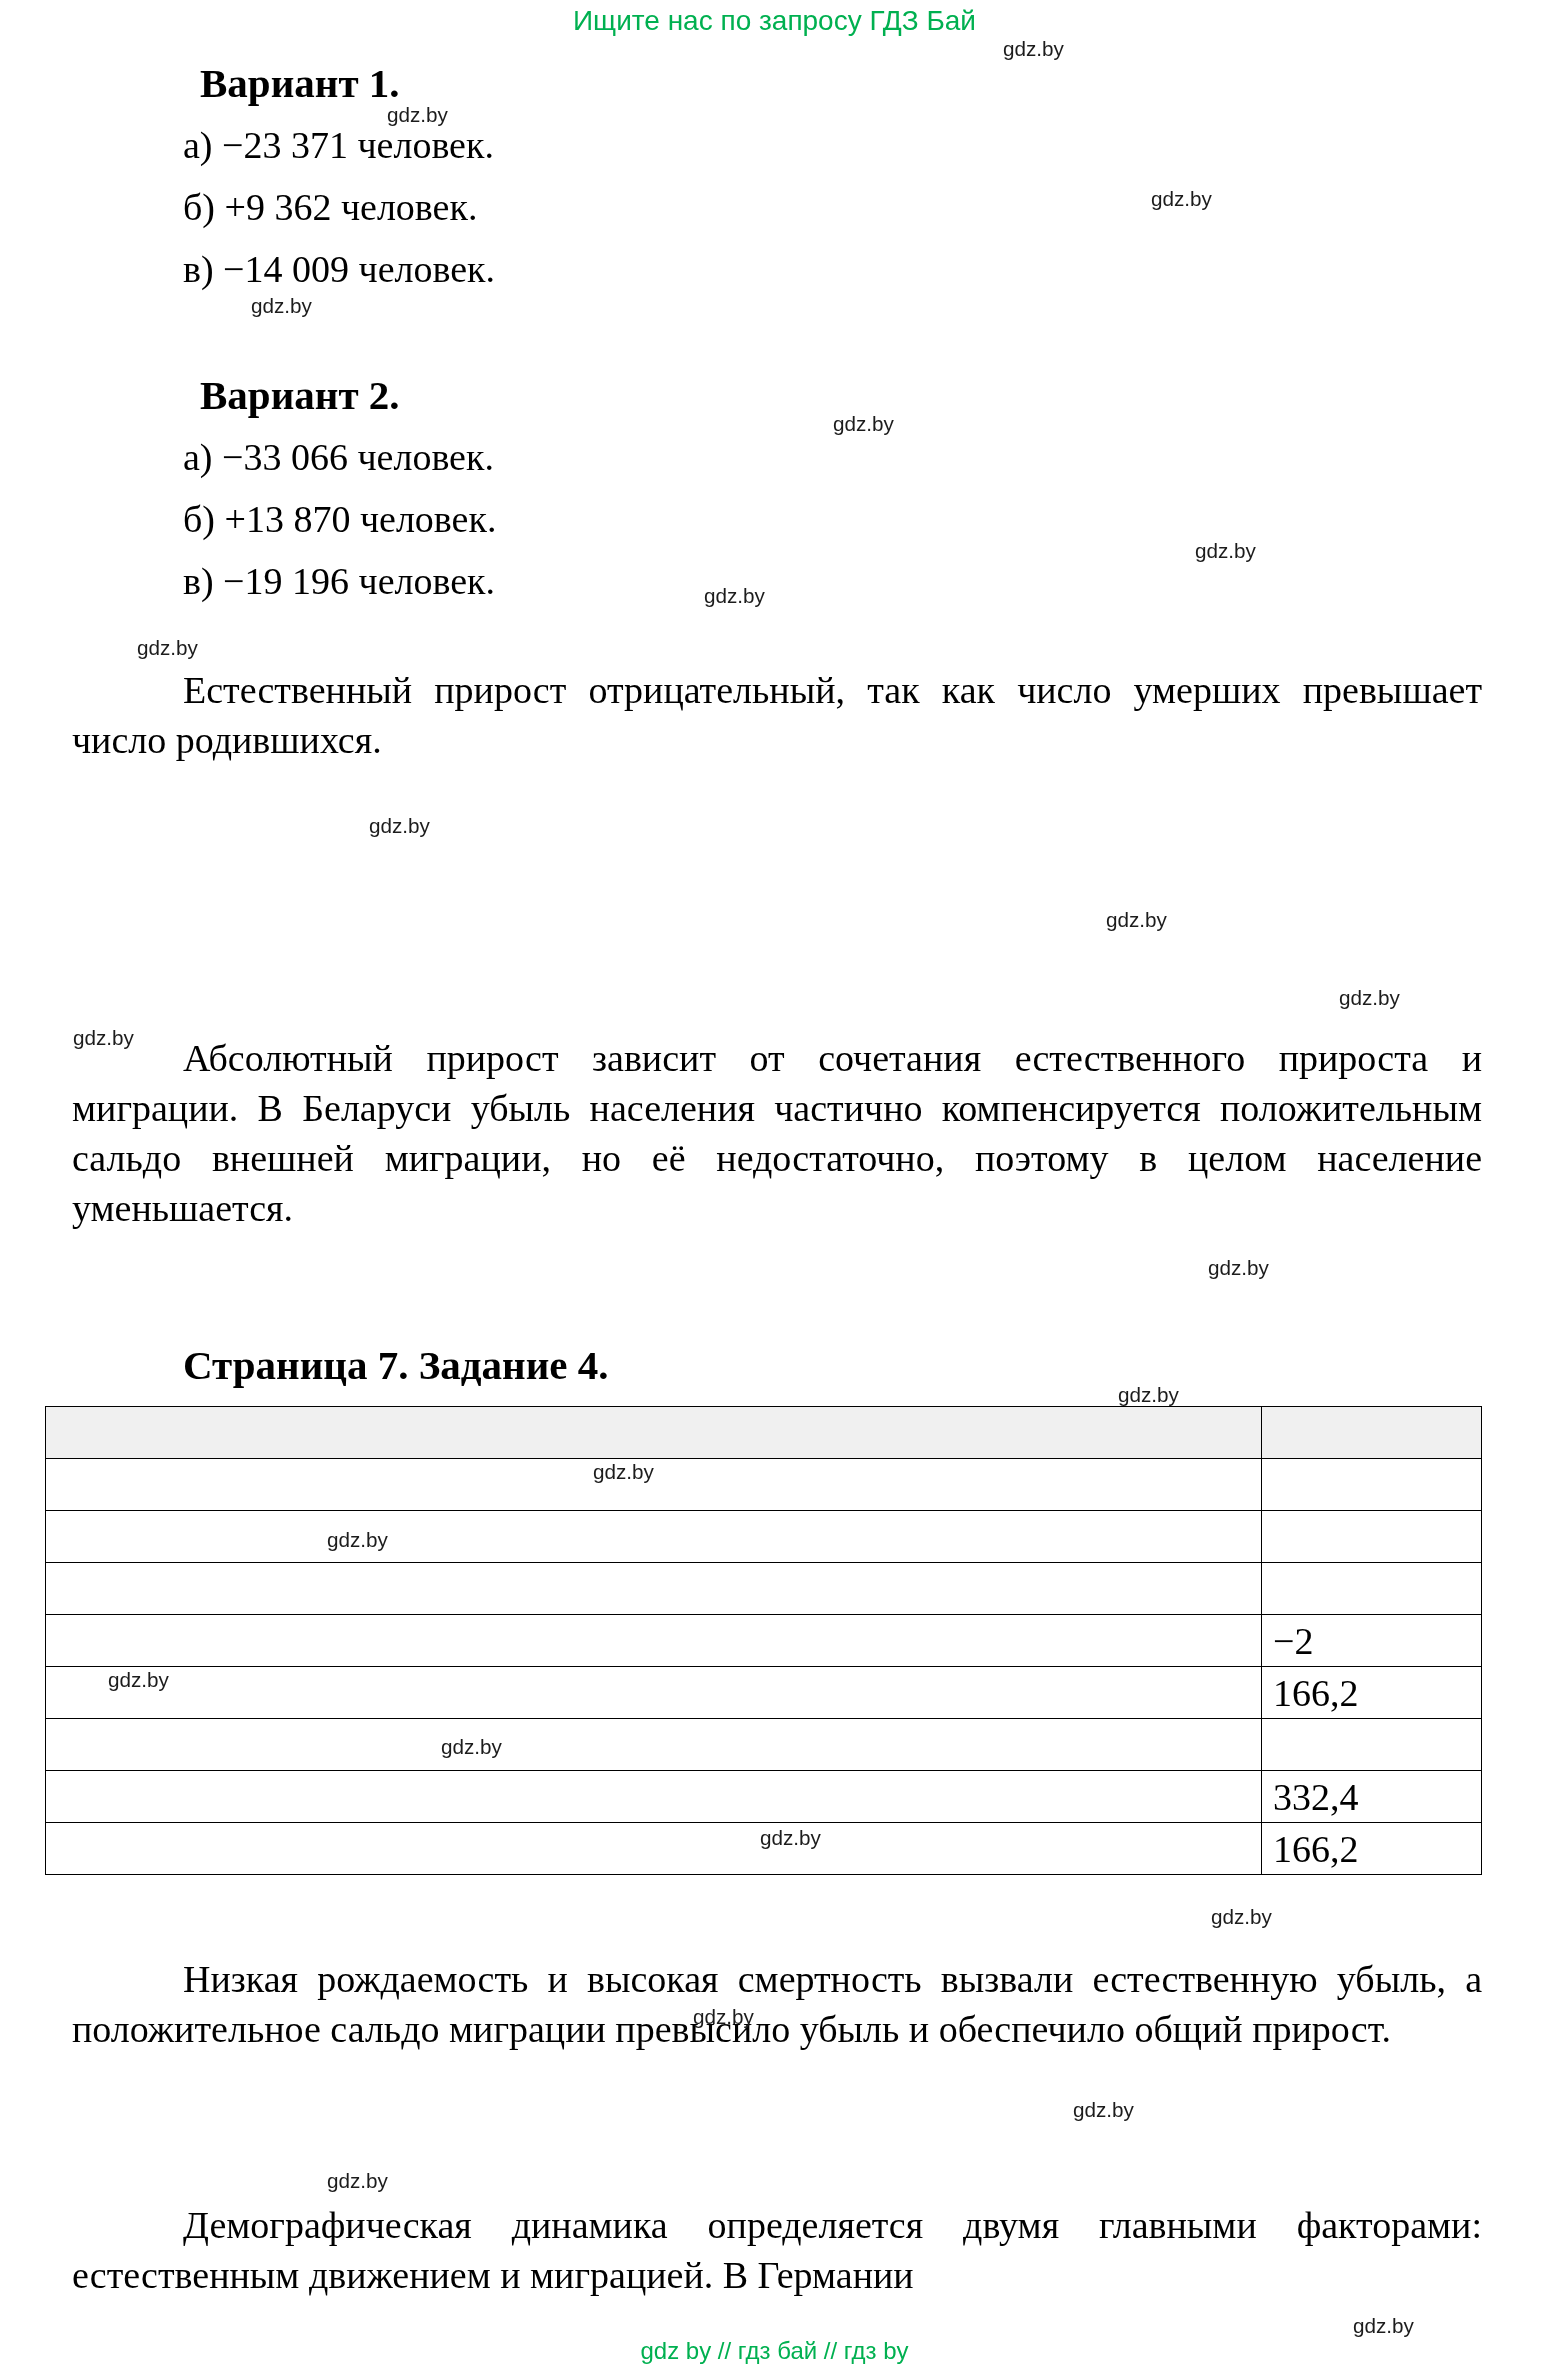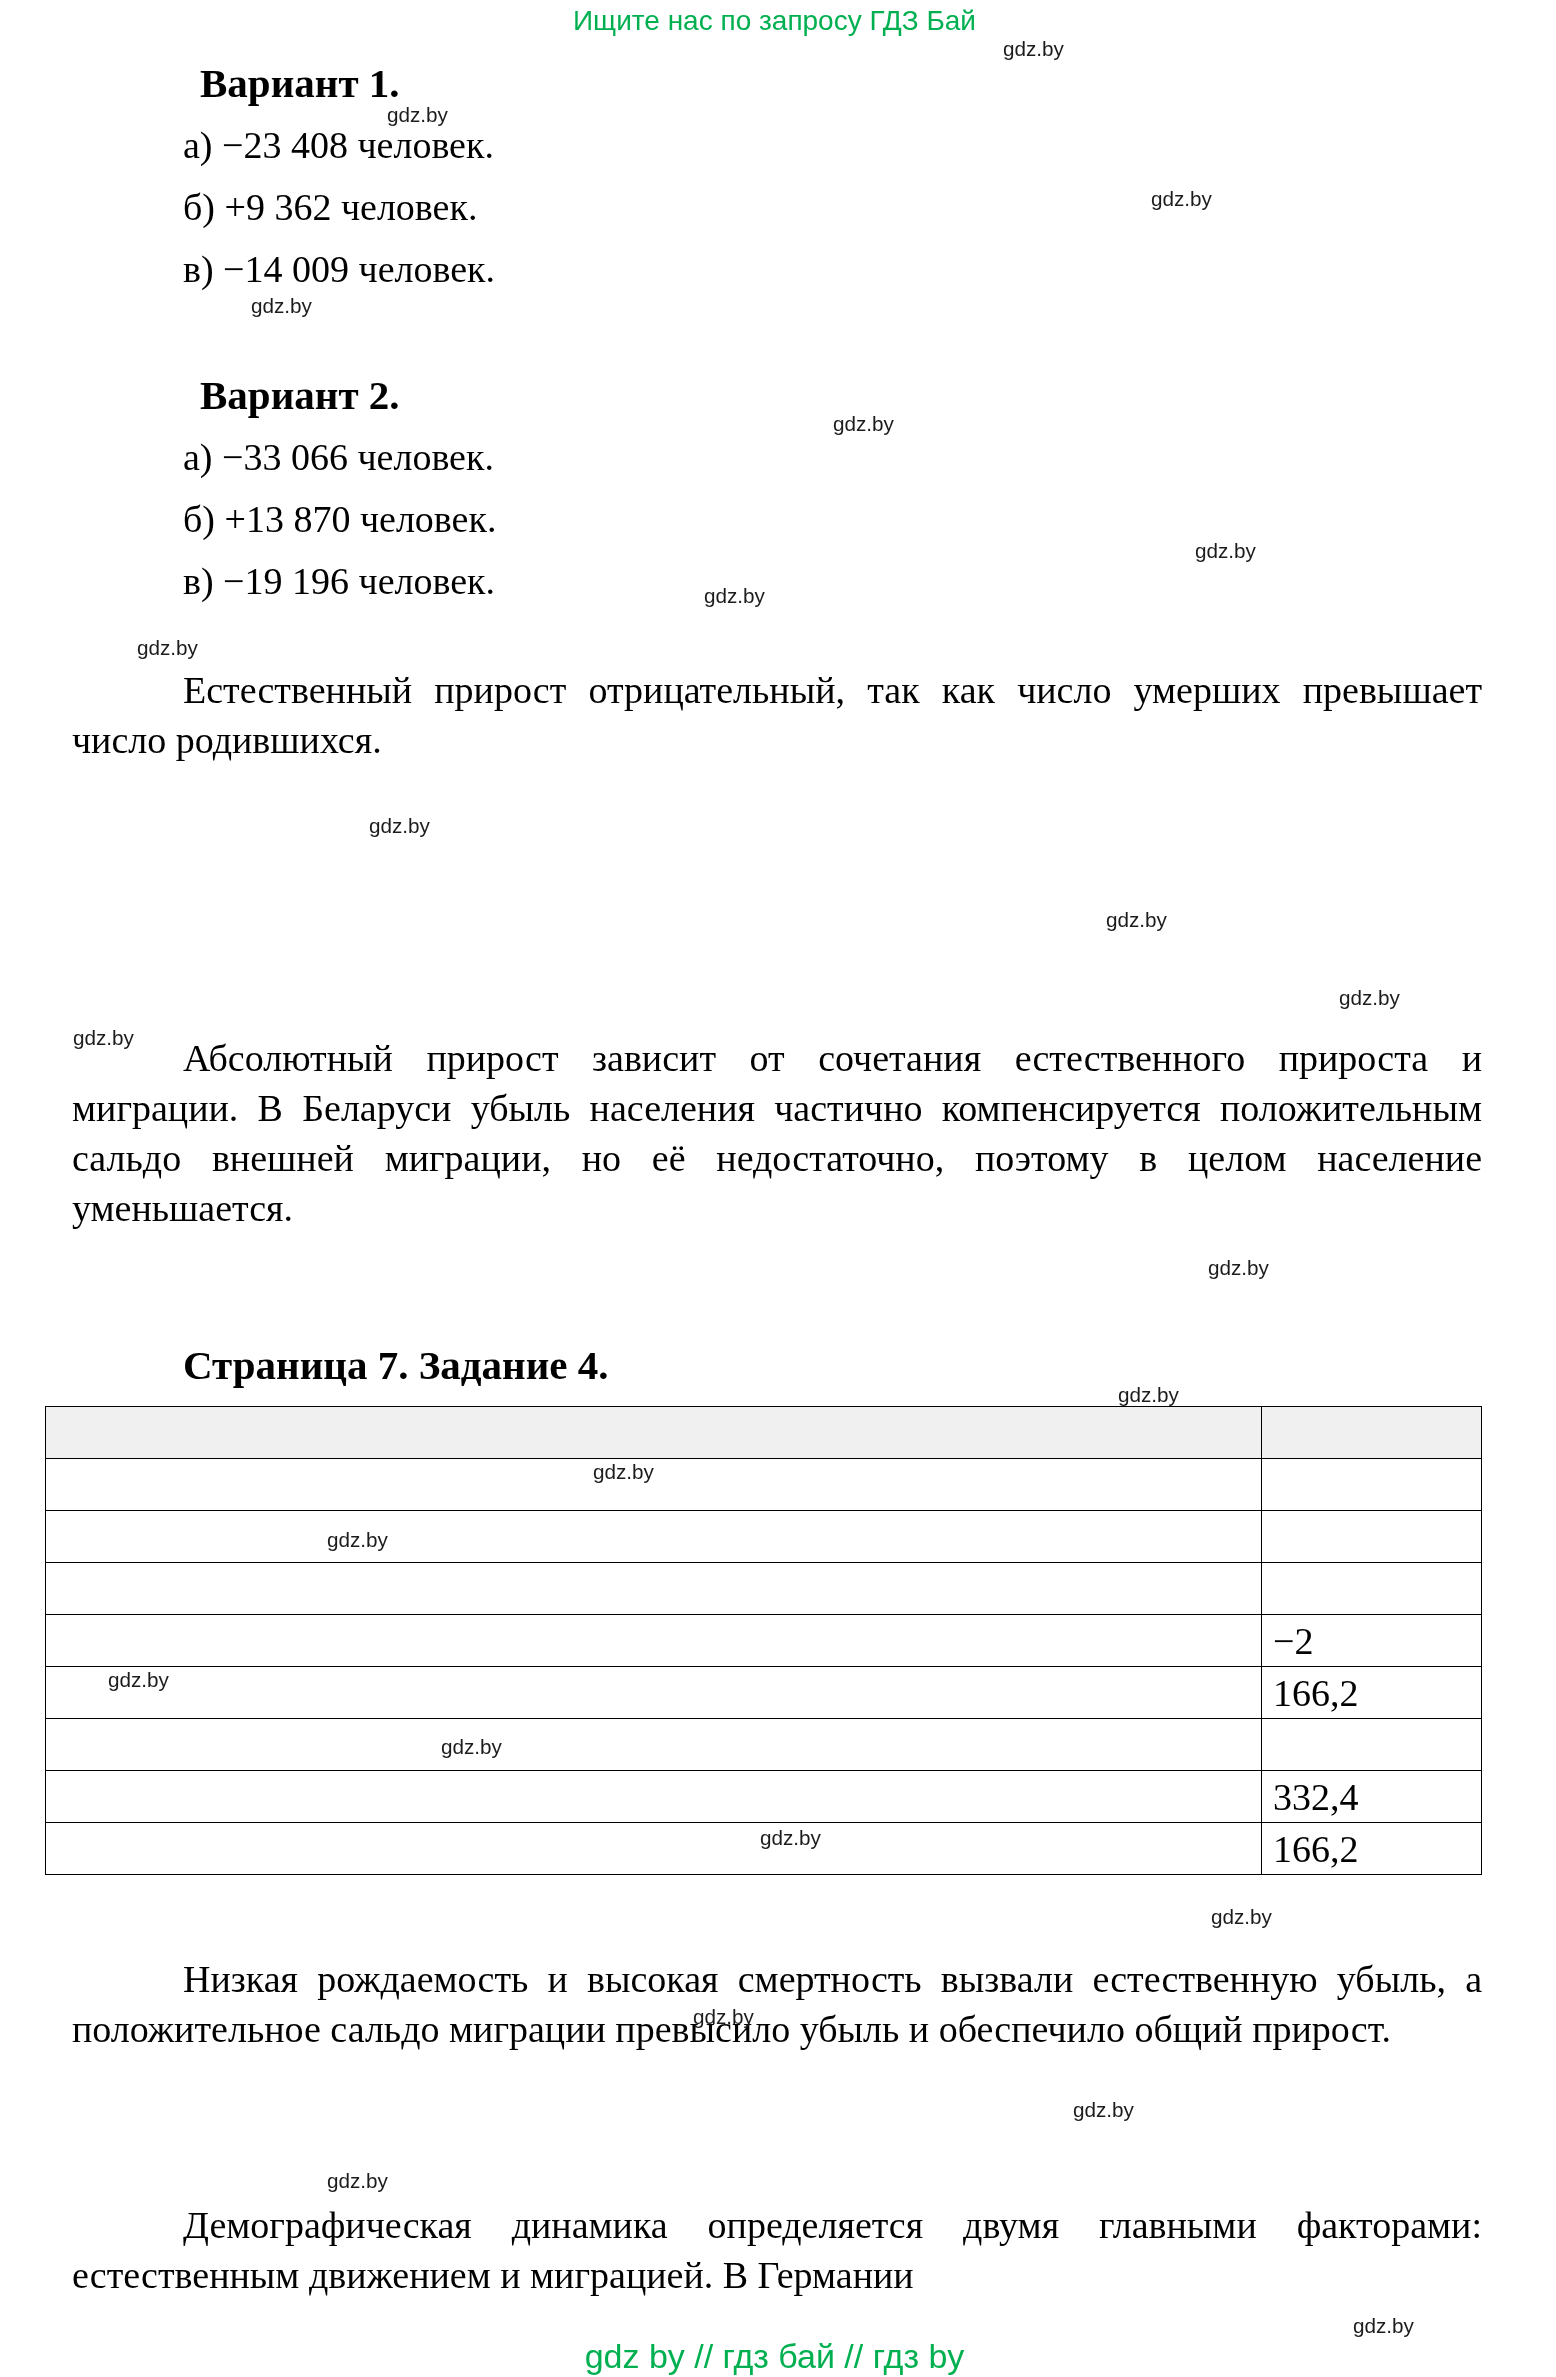--- a/index.html
+++ b/index.html
@@ -16,21 +16,21 @@
   .banner {
     position: absolute;
     left: 0;
     width: 100%;
     text-align: center;
     font-family: "Liberation Sans", sans-serif;
     color: #00b050;
     z-index: 4;
   }
   .banner.top { top: 4.8px; font-size: 28px; }
-  .banner.bottom { top: 2337px; font-size: 34px; }
+  .banner.bottom { top: 2337px; font-size: 24px; }
   .wm {
     position: absolute;
     font-family: "Liberation Sans", sans-serif;
     font-size: 20.7px;
     color: #1c1c1c;
     z-index: 3;
     white-space: nowrap;
   }
   .variant {
     position: absolute;
@@ -85,21 +85,21 @@
 </style>
 </head>
 <body>
 
 <div class="page">
 
   <div class="banner top">Ищите нас по запросу ГДЗ Бай</div>
 
   <section class="variant v1">
     <div class="vtitle">Вариант 1.</div>
-    <div class="item">а) −23 408 человек.</div>
+    <div class="item">а) −23 371 человек.</div>
     <div class="item">б) +9 362 человек.</div>
     <div class="item">в) −14 009 человек.</div>
   </section>
 
   <section class="variant v2">
     <div class="vtitle">Вариант 2.</div>
     <div class="item">а) −33 066 человек.</div>
     <div class="item">б) +13 870 человек.</div>
     <div class="item">в) −19 196 человек.</div>
   </section>

